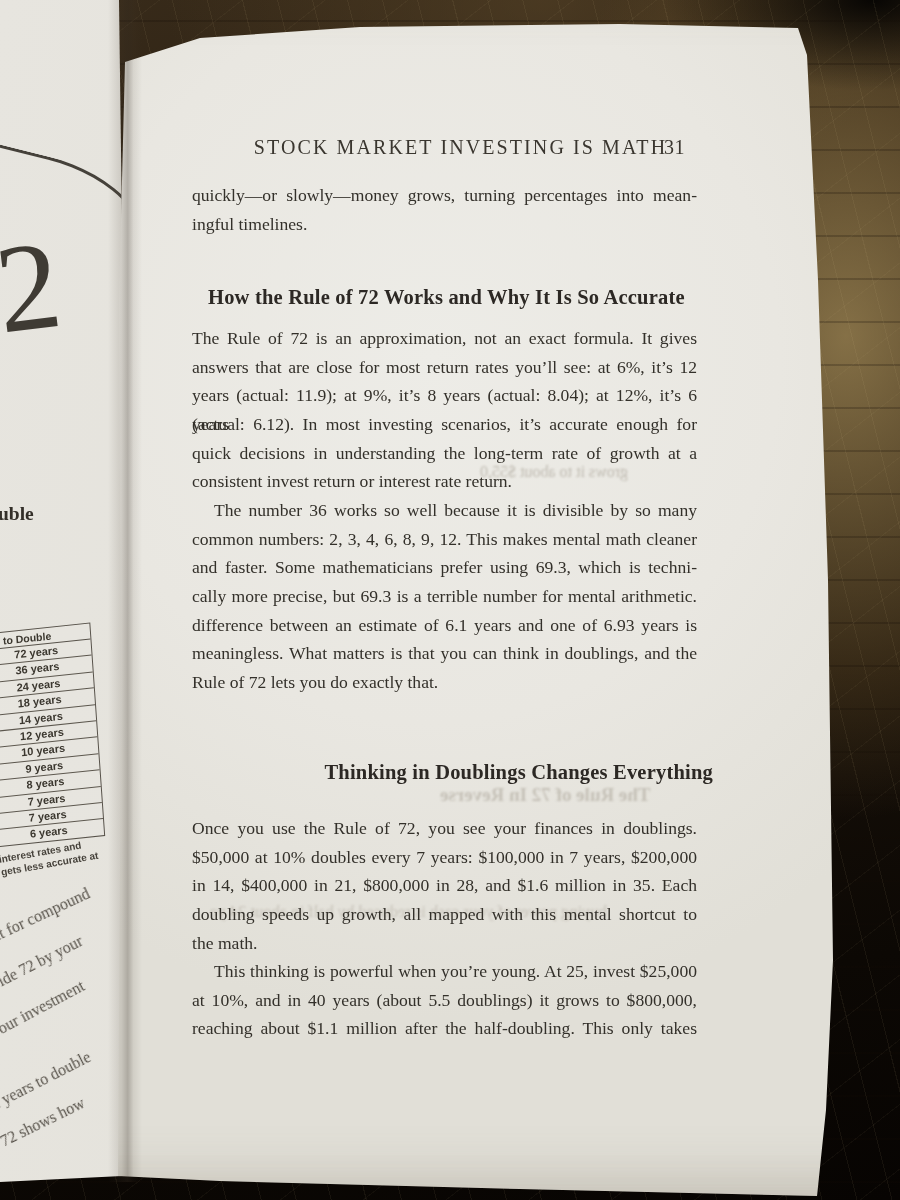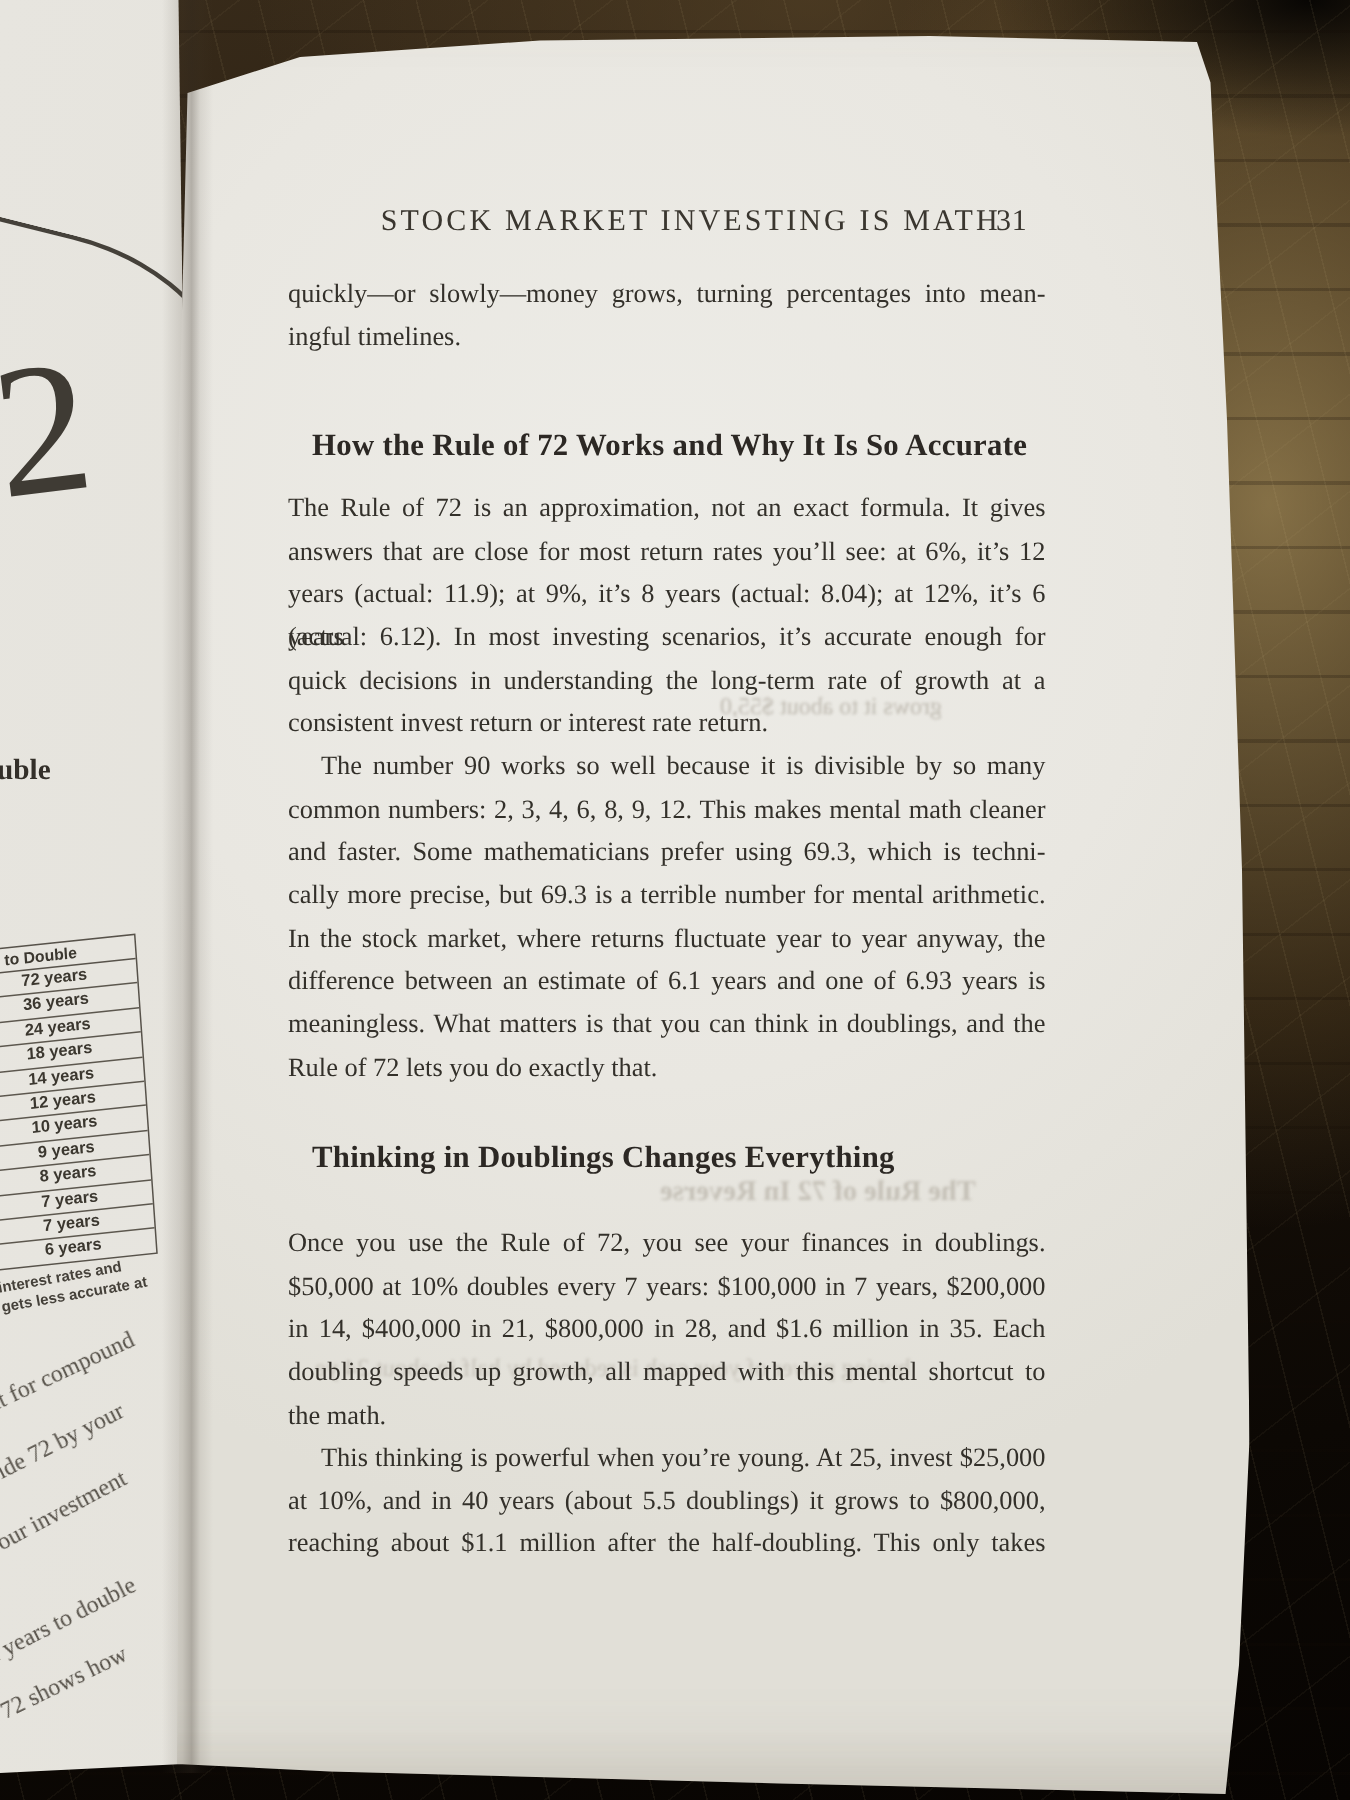--- a/index.html
+++ b/index.html
@@ -77,21 +77,21 @@
   }
   .para{position:absolute; left:192px; width:505px; font-size:17.6px; line-height:28.7px;}
   .para .ln{height:28.7px; white-space:nowrap;}
   .para .ln.just{white-space:normal; text-align:justify; text-align-last:justify; word-spacing:-0.2px;}
   .para .ln.indent{text-indent:22px;}
   .p-intro{top:181px;} .p1{top:324px;} .p2{top:496px;} .p3{top:814px;} .p4{top:957px;}
   .heading{
     position:absolute; left:208px; width:505px;
     font-weight:bold; font-size:20.5px; color:#2c2824; letter-spacing:0.2px; white-space:nowrap;
   }
-  .h1{top:271px;margin-top:15px;} .h2{top:761px;}
+  .h1{top:271px;margin-top:15px;} .h2{top:761px;text-align:right;}
   .ghost{
     position:absolute; transform:scaleX(-1); filter:blur(0.9px);
     color:rgba(118,108,92,0.38); white-space:nowrap; pointer-events:none;
   }
   .ghost-1{left:480px; top:463px; font-size:16px;}
   .ghost-2{left:440px; top:784px; font-size:19px; font-weight:bold; color:rgba(118,108,92,0.30);}
   .ghost-3{left:210px; top:902px; font-size:16.5px; color:rgba(118,108,92,0.26);}
 </style>
 </head>
 <body>
@@ -152,25 +152,24 @@
   <div class="para p1">
     <div class="ln just">The Rule of 72 is an approximation, not an exact formula. It gives</div>
     <div class="ln just">answers that are close for most return rates you’ll see: at 6%, it’s 12</div>
     <div class="ln just">years (actual: 11.9); at 9%, it’s 8 years (actual: 8.04); at 12%, it’s 6 years</div>
     <div class="ln just">(actual: 6.12). In most investing scenarios, it’s accurate enough for</div>
     <div class="ln just">quick decisions in understanding the long-term rate of growth at a</div>
     <div class="ln">consistent invest return or interest rate return.</div>
   </div>
 
   <div class="para p2">
-    <div class="ln just indent">The number 90 works so well because it is divisible by so many</div>
+    <div class="ln just indent">The number 36 works so well because it is divisible by so many</div>
     <div class="ln just">common numbers: 2, 3, 4, 6, 8, 9, 12. This makes mental math cleaner</div>
     <div class="ln just">and faster. Some mathematicians prefer using 69.3, which is techni-</div>
     <div class="ln just">cally more precise, but 69.3 is a terrible number for mental arithmetic.</div>
-    <div class="ln just">In the stock market, where returns fluctuate year to year anyway, the</div>
     <div class="ln just">difference between an estimate of 6.1 years and one of 6.93 years is</div>
     <div class="ln just">meaningless. What matters is that you can think in doublings, and the</div>
     <div class="ln">Rule of 72 lets you do exactly that.</div>
   </div>
 
   <div class="heading h2">Thinking in Doublings Changes Everything</div>
 
   <div class="para p3">
     <div class="ln just">Once you use the Rule of 72, you see your finances in doublings.</div>
     <div class="ln just">$50,000 at 10% doubles every 7 years: $100,000 in 7 years, $200,000</div>

